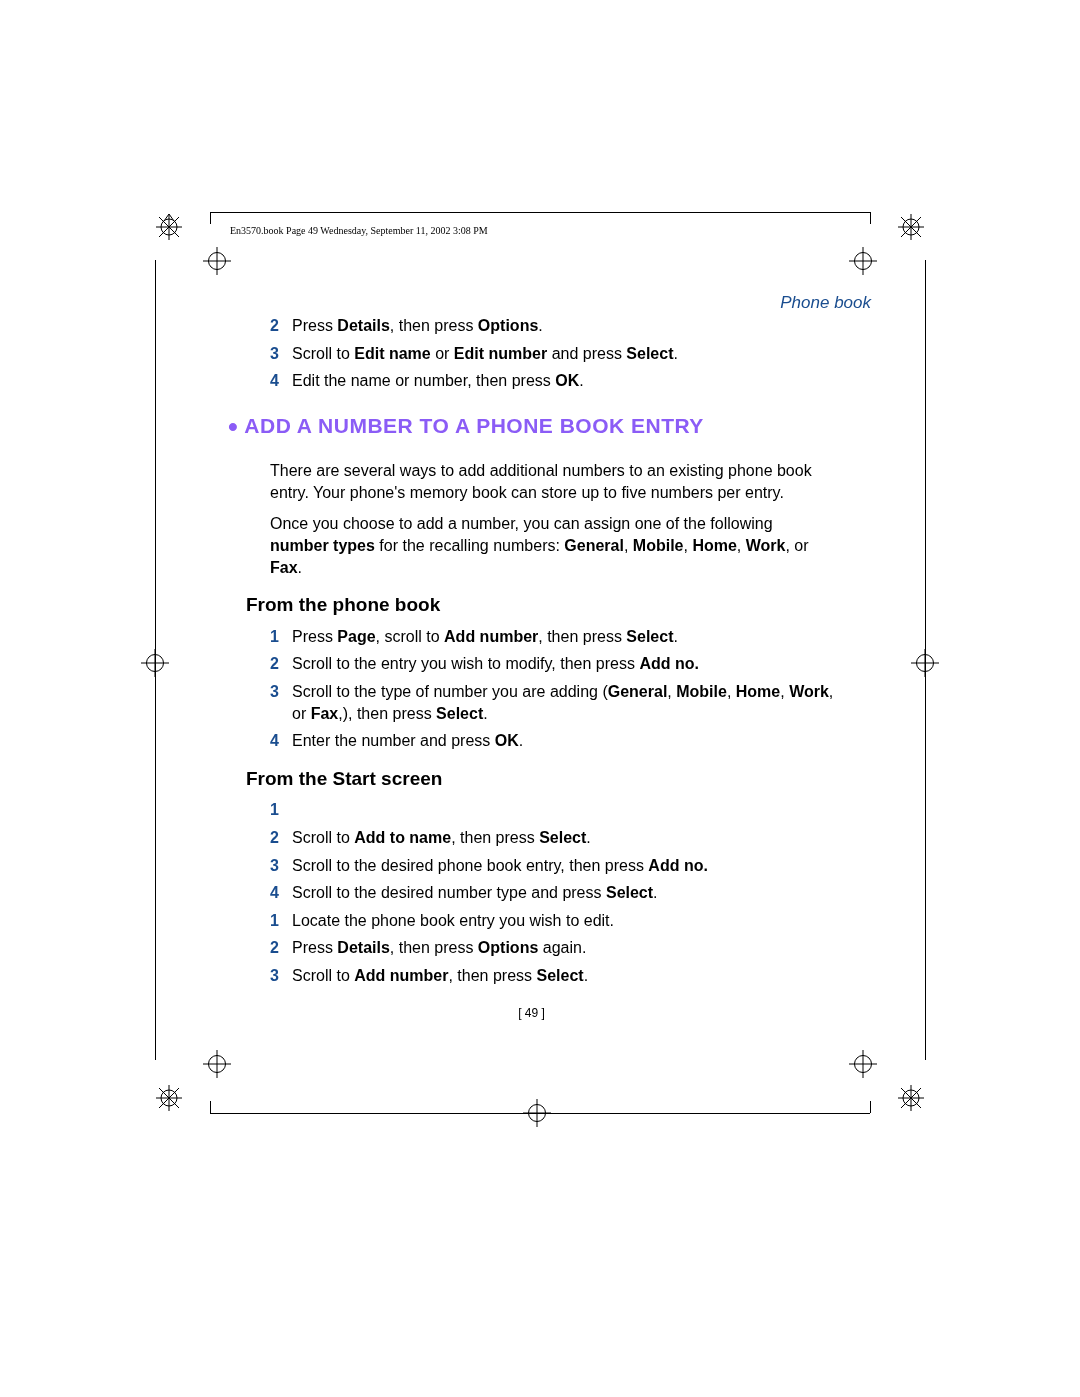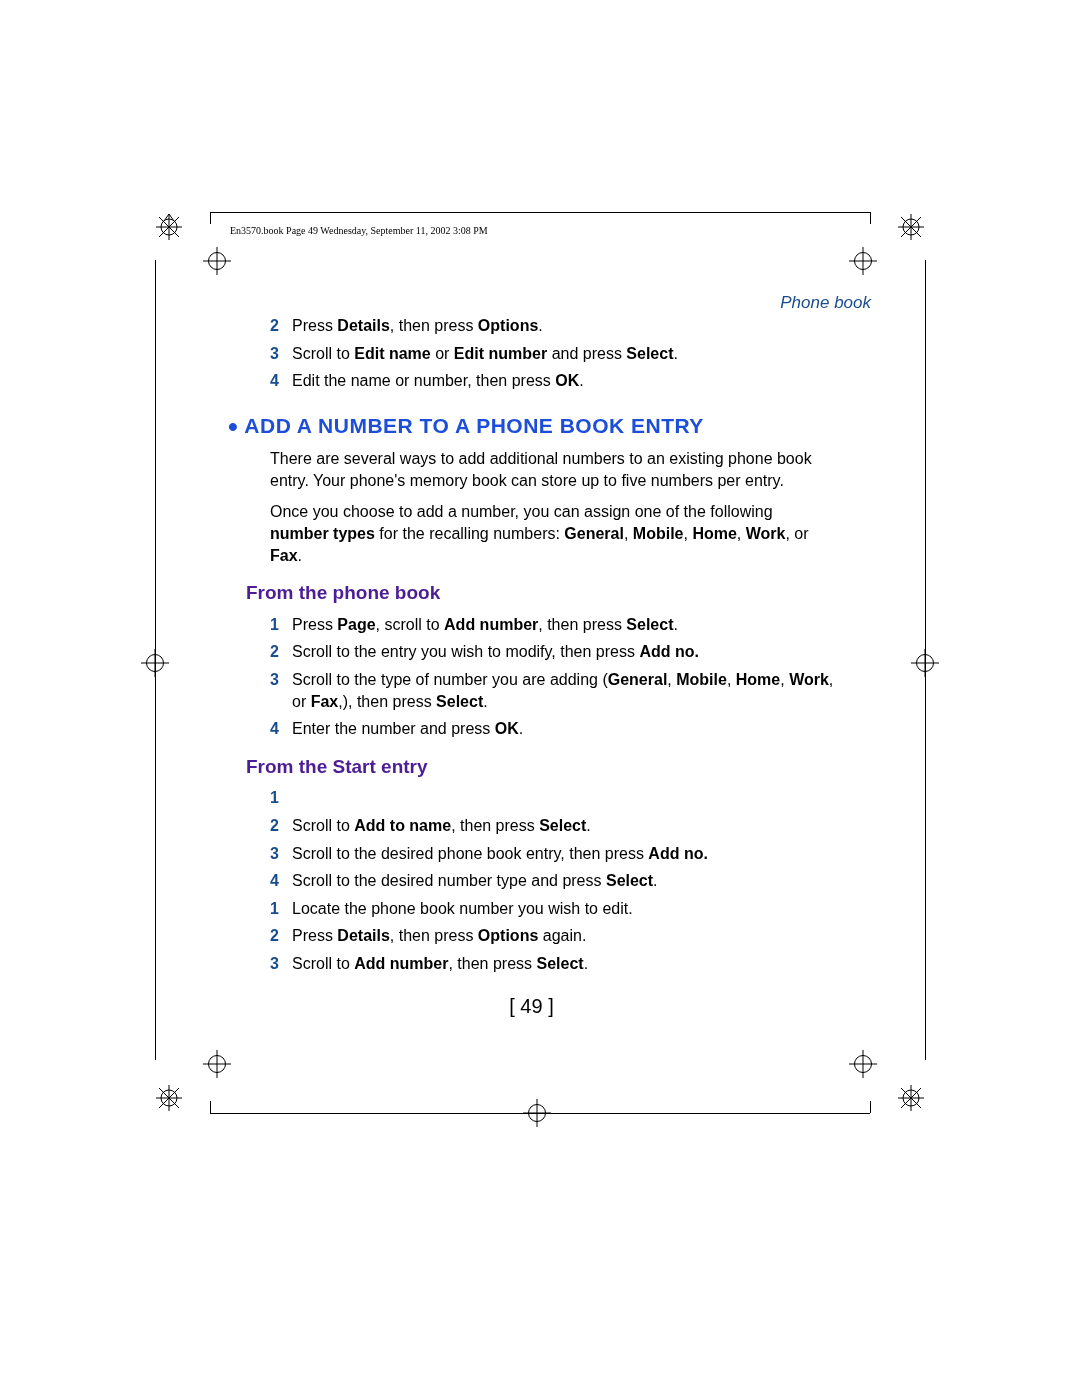--- a/index.html
+++ b/index.html
@@ -48,48 +48,48 @@
   .step {
     display: flex;
     margin-bottom: 6px;
   }
   .step-num {
     color: #1a4d8f;
     font-weight: bold;
     min-width: 22px;
   }
   .h1-title {
-    color: #1d4ed8;
+    color: #8b5cf6;
     font-size: 21px;
     font-weight: bold;
     letter-spacing: 0.5px;
     margin-top: 20px;
-    margin-bottom: 8px;
+    margin-bottom: 20px;
     margin-left: -42px;
   }
   .bullet-dot {
     font-size: 28px;
     line-height: 0.6;
     vertical-align: middle;
     margin-right: 6px;
   }
   .para {
     margin-bottom: 10px;
   }
   .h2-title {
-    color: #4c1d95;
+    color: #000000;
     font-size: 19px;
     font-weight: bold;
     margin-top: 14px;
     margin-bottom: 8px;
     margin-left: -24px;
   }
   .page-num {
     text-align: center;
-    font-size: 20px;
+    font-size: 12px;
     margin-top: 18px;
     margin-left: -42px;
   }
   b { font-weight: bold; }
 
   
   .reg-mark {
     position: absolute;
     width: 28px;
     height: 28px;
@@ -256,39 +256,39 @@
         <span>Scroll to the entry you wish to modify, then press <b>Add no.</b></span>
       </div>
       <div class="step">
         <span class="step-num">3</span>
         <span>Scroll to the type of number you are adding (<b>General</b>, <b>Mobile</b>, <b>Home</b>, <b>Work</b>, or <b>Fax</b>,), then press <b>Select</b>.</span>
       </div>
       <div class="step">
         <span class="step-num">4</span>
         <span>Enter the number and press <b>OK</b>.</span>
       </div>
-      <div class="h2-title">From the Start entry</div>
+      <div class="h2-title">From the Start screen</div>
       <div class="step">
         <span class="step-num">1</span>
       </div>
       <div class="step">
         <span class="step-num">2</span>
         <span>Scroll to <b>Add to name</b>, then press <b>Select</b>.</span>
       </div>
       <div class="step">
         <span class="step-num">3</span>
         <span>Scroll to the desired phone book entry, then press <b>Add no.</b></span>
       </div>
       <div class="step">
         <span class="step-num">4</span>
         <span>Scroll to the desired number type and press <b>Select</b>.</span>
       </div>
       <div class="step">
         <span class="step-num">1</span>
-        <span>Locate the phone book number you wish to edit.</span>
+        <span>Locate the phone book entry you wish to edit.</span>
       </div>
       <div class="step">
         <span class="step-num">2</span>
         <span>Press <b>Details</b>, then press <b>Options</b> again.</span>
       </div>
       <div class="step">
         <span class="step-num">3</span>
         <span>Scroll to <b>Add number</b>, then press <b>Select</b>.</span>
       </div>
     </div>

